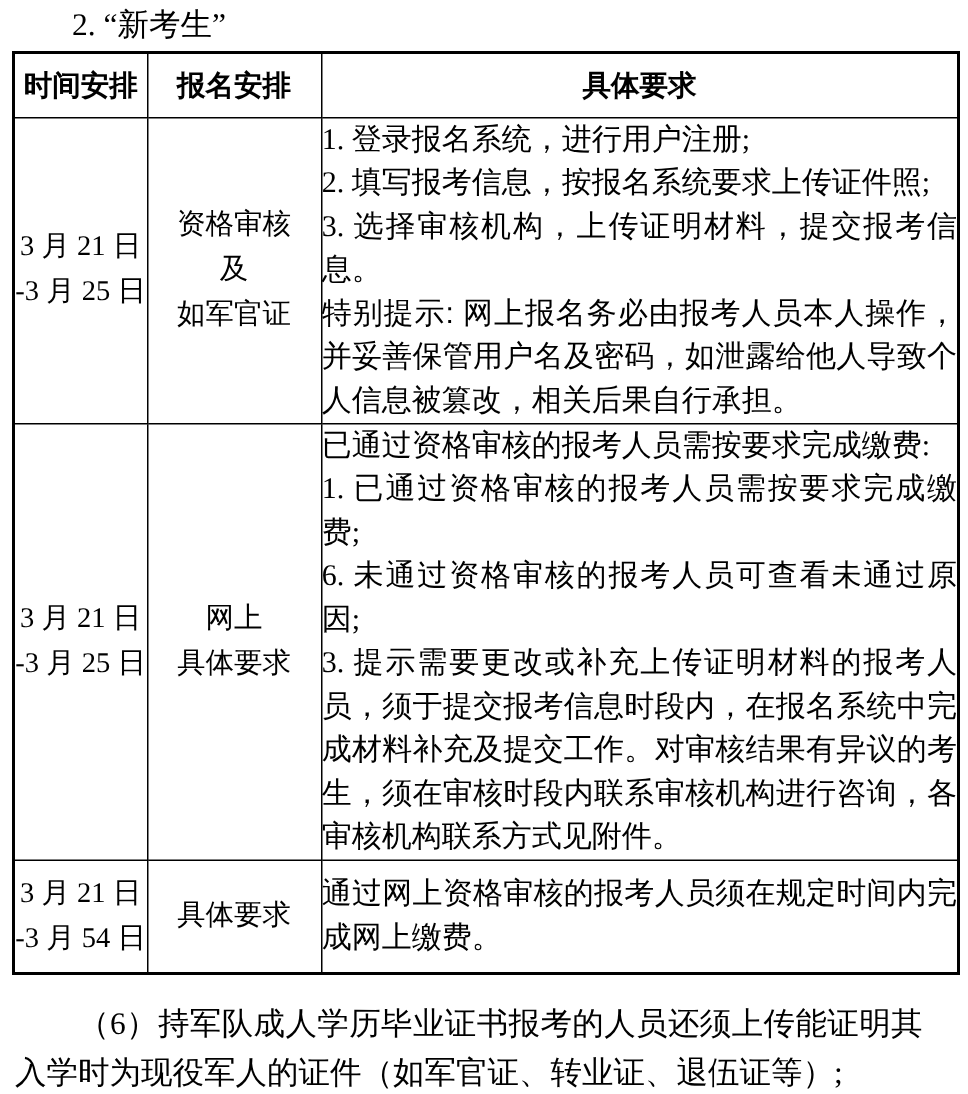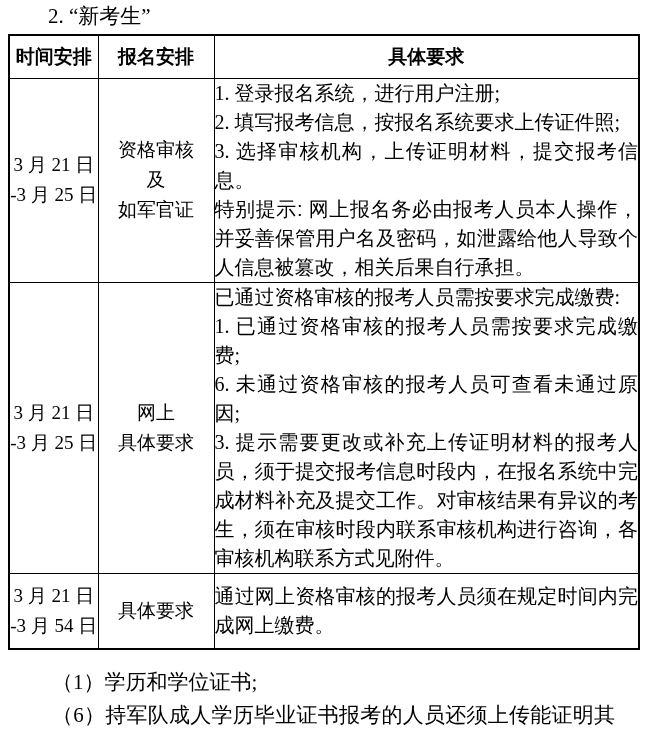--- a/index.html
+++ b/index.html
@@ -144,17 +144,16 @@
           <div>具体要求</div>
         </td>
         <td class="cell-req">
           <p>通过网上资格审核的报考人员须在规定时间内完成网上缴费。</p>
         </td>
       </tr>
     </tbody>
   </table>
 
   <div class="footer">
-    <p>（1）学历和学位证书;</p>
     <p>（6）持军队成人学历毕业证书报考的人员还须上传能证明其入学时为现役军人的证件（如军官证、转业证、退伍证等）;</p>
   </div>
 
 </div>
 
 </body></html>

